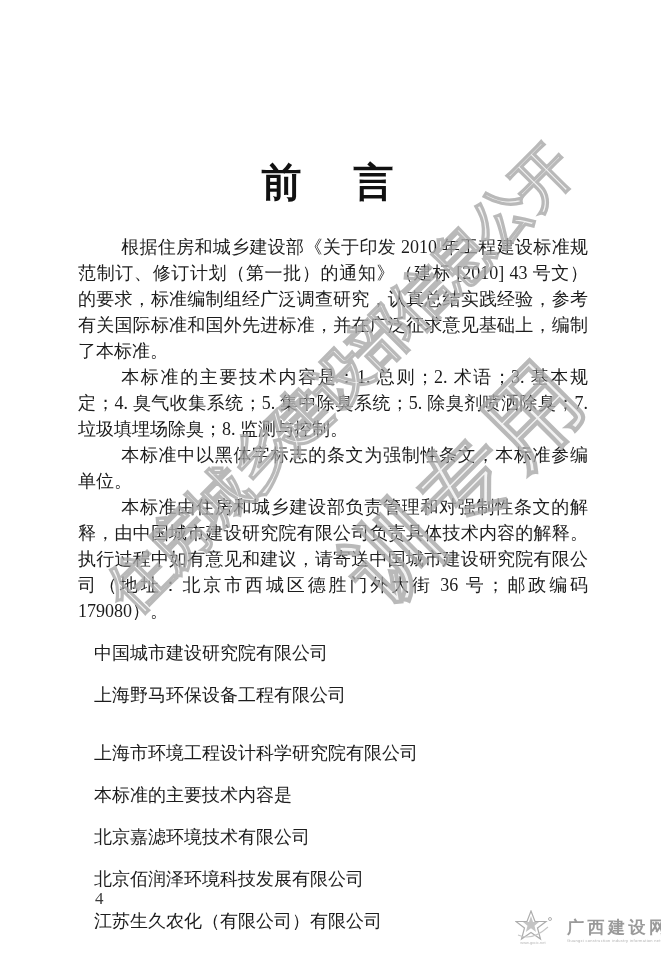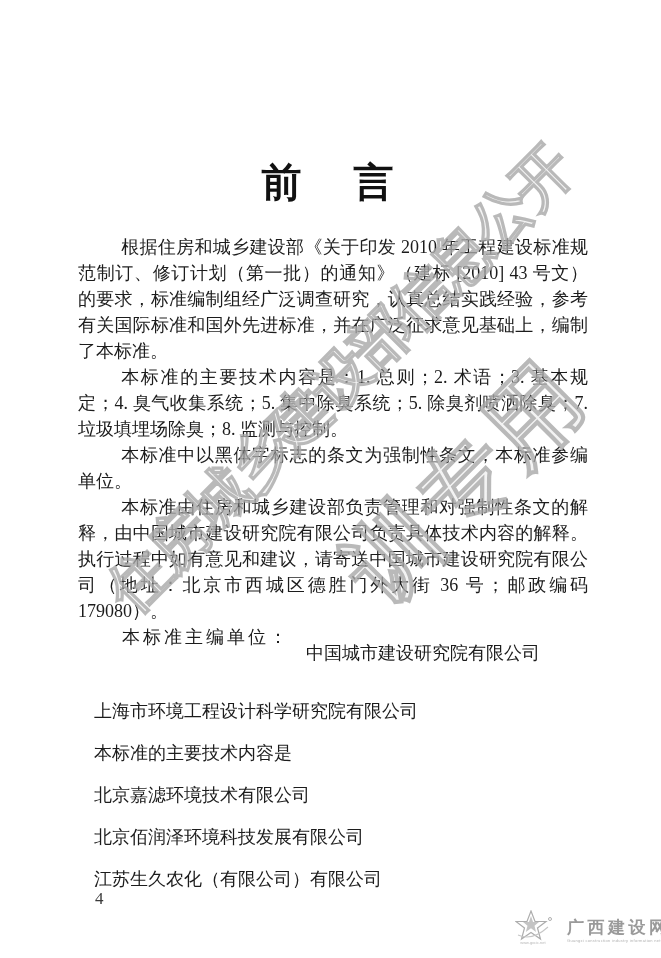--- a/index.html
+++ b/index.html
@@ -80,23 +80,23 @@
 
   <div class="doc-title">前　言</div>
 
   <div class="content">
     <p>根据住房和城乡建设部《关于印发 2010 年工程建设标准规范制订、修订计划（第一批）的通知》（建标 [2010] 43 号文）的要求，标准编制组经广泛调查研究，认真总结实践经验，参考有关国际标准和国外先进标准，并在广泛征求意见基础上，编制了本标准。</p>
     <p>本标准的主要技术内容是：1. 总则；2. 术语；3. 基本规定；4. 臭气收集系统；5. 集中除臭系统；5. 除臭剂喷洒除臭；7. 垃圾填埋场除臭；8. 监测与控制。</p>
     <p>本标准中以黑体字标志的条文为强制性条文，本标准参编单位。</p>
     <p>本标准由住房和城乡建设部负责管理和对强制性条文的解释，由中国城市建设研究院有限公司负责具体技术内容的解释。执行过程中如有意见和建议，请寄送中国城市建设研究院有限公司（地址：北京市西城区德胜门外大街 36 号；邮政编码 179080）。</p>
 
     <div class="unit-row">
-      <span class="unit-label">本标准主编单位：</span>
       <div class="unit-values">
         <div>中国城市建设研究院有限公司</div>
+        <div>上海野马环保设备工程有限公司</div>
       </div>
     </div>
 
     <div class="unit-row">
       <div class="unit-values">
         <div>上海市环境工程设计科学研究院有限公司</div>
         <div>本标准的主要技术内容是</div>
         <div>北京嘉滤环境技术有限公司</div>
         <div>北京佰润泽环境科技发展有限公司</div>
         <div>江苏生久农化（有限公司）有限公司</div>

